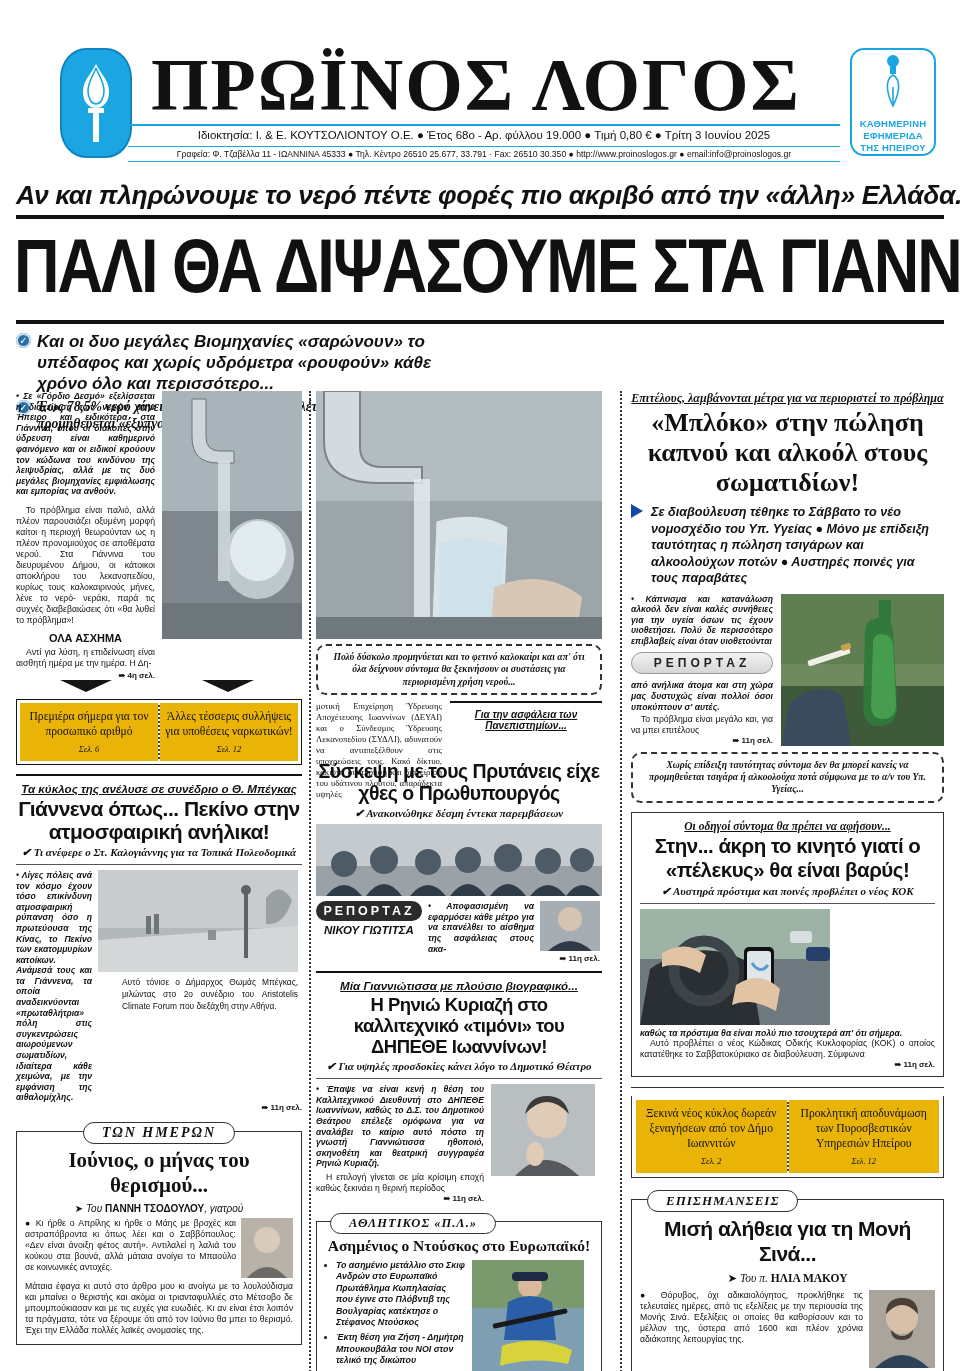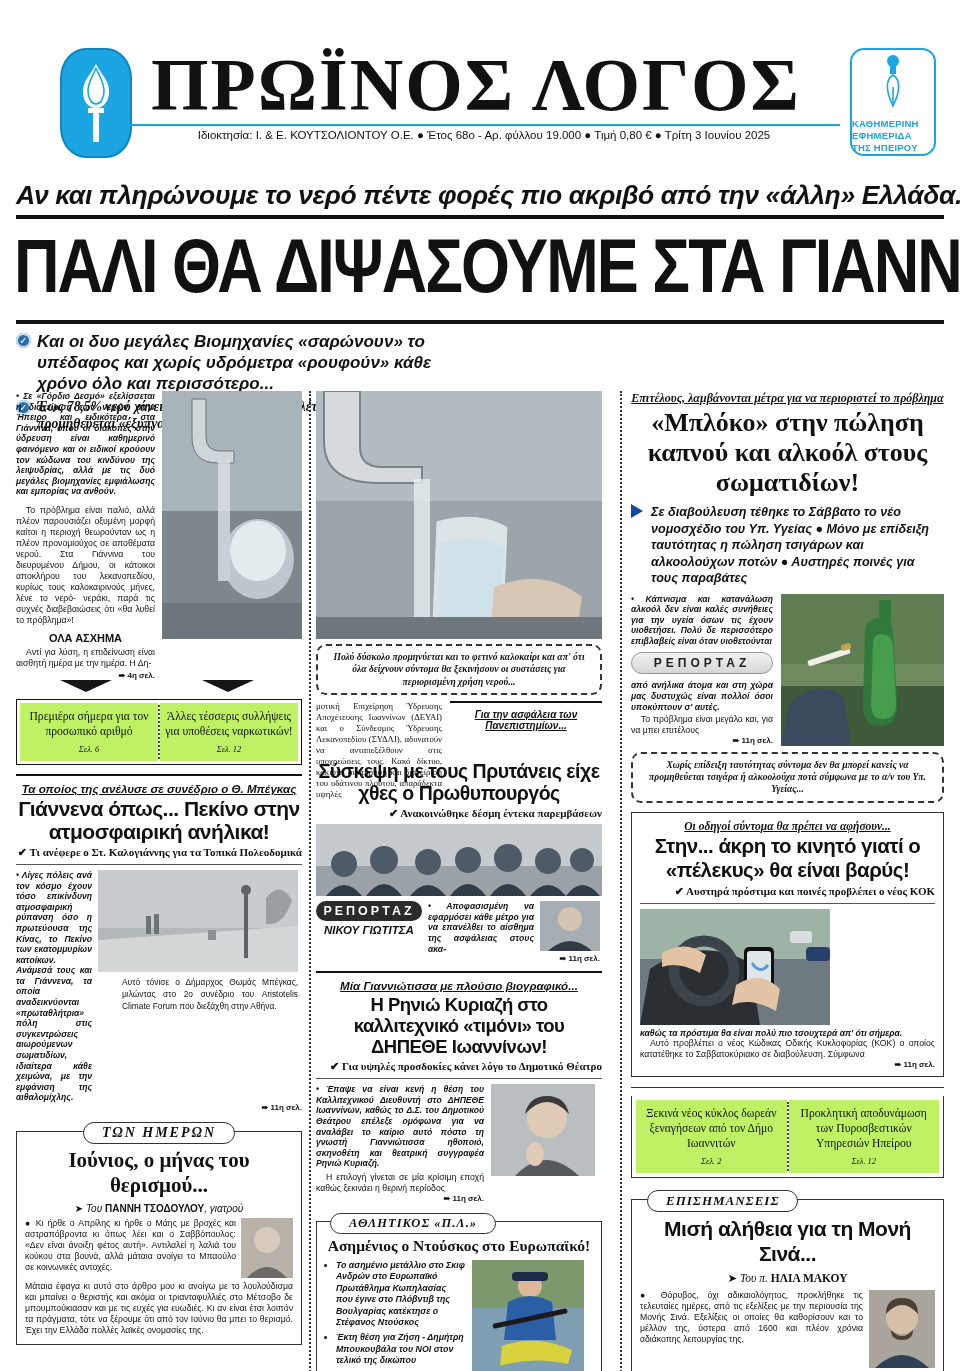--- a/index.html
+++ b/index.html
@@ -27,20 +27,21 @@
     text-align:center;
     font-family:"Liberation Serif", serif;
     font-size:74px; font-weight:bold; letter-spacing:2px;
     line-height:86px;
     color:#111;
     white-space:nowrap;
   }
   .pen-badge {
     position:absolute; right:8px; top:2px; width:86px; height:108px;
     border:2px solid #1BA5E2; border-radius:14px;
+    text-align:center;
   }
   .pen-badge .nib { margin:4px auto 2px auto; width:24px; }
   .pen-badge .lines { font-size:9.5px; font-weight:bold; color:#1BA5E2; line-height:12px; letter-spacing:.2px;}
   .mast-line1 {
     position:absolute; left:112px; top:78px; width:712px;
     border-top:2px solid #1BA5E2;
     font-size:11.5px; text-align:center; padding-top:3px; white-space:nowrap;
   }
   .mast-line2 {
     position:absolute; left:112px; top:100px; width:712px;
@@ -101,43 +102,43 @@
     background:#e2e2e2; border-radius:3px;
     font-weight:bold; font-style:italic; font-size:11.5px;
     text-align:center; padding:2px 0; margin-top:2px;
   }
   .subhead-center { text-align:center; font-weight:bold; font-size:11px; margin:6px 0 3px 0;}
 
   
   .teaser-wrap { margin-top:8px; border:1px solid #111; padding:3px; }
   .teaser-inner { display:flex; }
   .teaser {
-    flex:1; background:#bef264; text-align:center; padding:6px 4px 4px 4px;
+    flex:1; background:#eab308; text-align:center; padding:6px 4px 4px 4px;
     font-family:"Liberation Serif", serif; font-size:11.6px; line-height:15px;
   }
   .teaser .sel { display:block; font-size:8.4px; font-style:italic; margin-top:3px; }
   .teaser-div { border-left:2px dotted #444; margin:2px 0; }
   .arrow-tab {
     height:12px; position:relative; margin-bottom:-1px;
   }
   .arrow-tab:before, .arrow-tab:after {
     content:""; position:absolute; top:0; width:0; height:0;
     border-left:26px solid transparent; border-right:26px solid transparent;
     border-top:12px solid #151515;
   }
   .arrow-tab:before { left:44px; }
   .arrow-tab:after  { left:186px; }
 
   
   .ov-line { font-weight:bold; font-style:italic; font-size:11.6px; text-decoration:underline;
              text-align:center; border-bottom:0; margin-bottom:2px; }
   .hl-sans { font-weight:bold; font-size:23px; line-height:25px; text-align:center; letter-spacing:-0.5px; }
   .hl-serif { font-family:"Liberation Serif", serif; font-weight:bold; font-size:25px; line-height:27px; text-align:center; }
-  .sub-serif { font-family:"Liberation Serif", serif; font-weight:bold; 
-               font-size:11px; text-align:right; margin-top:3px; }
+  .sub-serif { font-family:"Liberation Serif", serif; font-weight:bold; font-style:italic;
+               font-size:11px; text-align:center; margin-top:3px; }
 
   .photo { background:#9aa3a8; position:relative; overflow:hidden; }
 
   .caption-box {
     border:2px dashed #333; border-radius:10px; padding:5px 8px; margin-top:5px;
     font-family:"Liberation Serif", serif; font-style:italic; font-weight:bold;
     font-size:9.6px; line-height:12.4px; text-align:center;
   }
   .hr-dark { border-top:2px solid #111; margin:6px 0; }
   .hr-thin { border-top:1px solid #555; margin:5px 0; }
@@ -205,20 +206,21 @@
         </svg>
       </div>
       <div class="lines">
         <div>ΚΑΘΗΜΕΡΙΝΗ</div>
         <div>ΕΦΗΜΕΡΙΔΑ</div>
         <div>ΤΗΣ ΗΠΕΙΡΟΥ</div>
       </div>
     </div>
 
     <div class="mast-line1">Ιδιοκτησία:  Ι. &amp; Ε. ΚΟΥΤΣΟΛΙΟΝΤΟΥ Ο.Ε.  ●  Έτος 68ο - Αρ. φύλλου 19.000  ●  Τιμή 0,80 €  ●  Τρίτη 3 Ιουνίου 2025</div>
+    <div class="mast-line2">Γραφεία: Φ. Τζαβέλλα 11 - ΙΩΑΝΝΙΝΑ 45333 ● Τηλ. Κέντρο 26510 25.677, 33.791 · Fax: 26510 30.350 ● http://www.proinoslogos.gr ● email:info@proinoslogos.gr</div>
   </div>
 
   <div class="kicker-bar">Αν και πληρώνουμε το νερό πέντε φορές πιο ακριβό από την «άλλη» Ελλάδα...</div>
   <div class="rule-thick"></div>
   <div class="mega">ΠΑΛΙ ΘΑ ΔΙΨΑΣΟΥΜΕ ΣΤΑ ΓΙΑΝΝΕΝΑ!</div>
   <div class="rule-thick2"></div>
 
   <div class="deck">
     <div class="deck-row">
       <div class="tick">✓</div>
@@ -277,21 +279,21 @@
             <div class="teaser">
               <span>Άλλες τέσσερις συλλήψεις για υποθέσεις ναρκωτικών!</span>
               <span class="sel">Σελ. 12</span>
             </div>
           </div>
         </div>
       </div>
 
       <div style="margin-top:9px;">
         <div class="hr-dark"></div>
-        <div class="ov-line">Τα οποίος της ανέλυσε σε συνέδριο ο Θ. Μπέγκας</div>
+        <div class="ov-line">Τα κύκλος της ανέλυσε σε συνέδριο ο Θ. Μπέγκας</div>
         <div class="hl-sans" style="font-size:21px; line-height:23px;">Γιάννενα όπως... Πεκίνο στην ατμοσφαιρική ανήλικα!</div>
         <div class="sub-serif">✔ <span>Τι ανέφερε ο Στ. Καλογιάννης για τα Τοπικά Πολεοδομικά</span></div>
         <div class="hr-thin"></div>
         <div style="display:flex; gap:6px;">
           <div style="width:76px;" class="body-it">• Λίγες πόλεις ανά τον κόσμο έχουν τόσο επικίνδυνη ατμοσφαιρική ρύπανση όσο η πρωτεύουσα της Κίνας, το Πεκίνο των εκατομμυρίων κατοίκων. Ανάμεσά τους και τα Γιάννενα, τα οποία αναδεικνύονται «πρωταθλήτρια» πόλη στις συγκεντρώσεις αιωρούμενων σωματιδίων, ιδιαίτερα κάθε χειμώνα, με την εμφάνιση της αιθαλομίχλης.</div>
           <div style="width:200px;">
             <div class="photo" style="height:102px;">
               <svg width="200" height="102" viewBox="0 0 200 102" style="display:block">
                 <rect width="200" height="102" fill="#c8ccce"></rect>
                 <rect y="58" width="200" height="44" fill="#b3b8ba"></rect>

